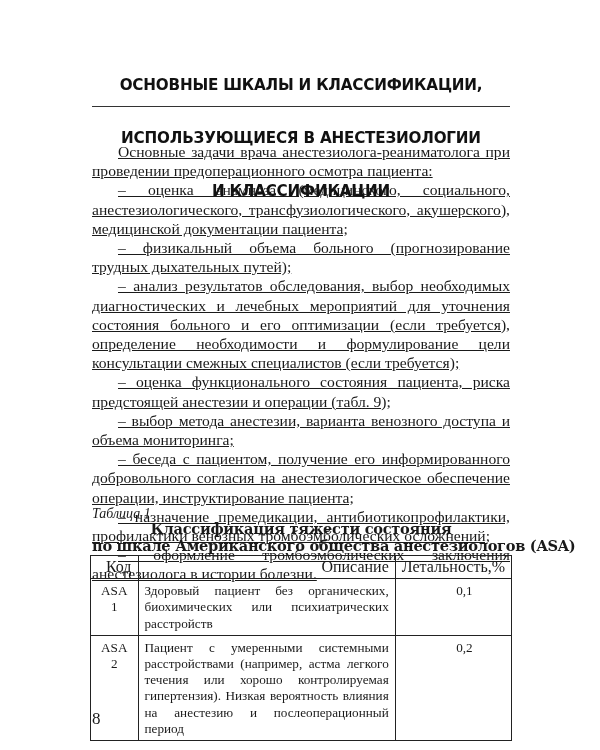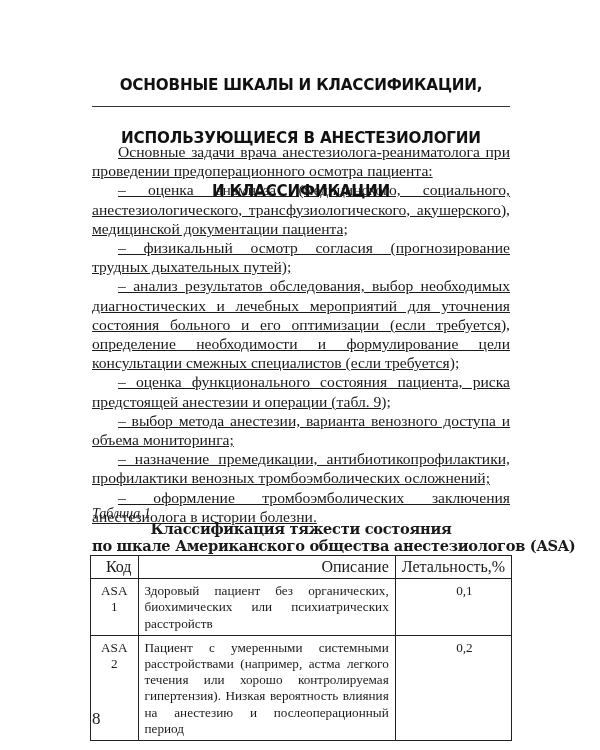--- a/index.html
+++ b/index.html
@@ -55,24 +55,25 @@
   <div>ОСНОВНЫЕ ШКАЛЫ И КЛАССИФИКАЦИИ,</div>
   <div>ИСПОЛЬЗУЮЩИЕСЯ В АНЕСТЕЗИОЛОГИИ</div>
   <div>И КЛАССИФИКАЦИИ</div>
 </div>
 
 <div class="rule"></div>
 
 <div class="body-text">
   <p>Основные задачи врача анестезиолога-реаниматолога при проведении предоперационного осмотра пациента:</p>
   <p>– оценка анамнеза (медицинского, социального, анестезиологического, трансфузиологического, акушерского), медицинской документации пациента;</p>
-  <p>– физикальный осмотр согласия (прогнозирование трудных дыхательных путей);</p>
+  <p>– физикальный объема больного (прогнозирование трудных дыхательных путей);</p>
   <p>– анализ результатов обследования, выбор необходимых диагностических и лечебных мероприятий для уточнения состояния больного и его оптимизации (если требуется), определение необходимости и формулирование цели консультации смежных специалистов (если требуется);</p>
   <p>– оценка функционального состояния пациента, риска предстоящей анестезии и операции (табл. 9);</p>
   <p>– выбор метода анестезии, варианта венозного доступа и объема мониторинга;</p>
+  <p>– беседа с пациентом, получение его информированного добровольного согласия на анестезиологическое обеспечение операции, инструктирование пациента;</p>
   <p>– назначение премедикации, антибиотикопрофилактики, профилактики венозных тромбоэмболических осложнений;</p>
   <p>– оформление тромбоэмболических заключения анестезиолога в истории болезни.</p>
 </div>
 
 <div class="table-caption">Таблица 1</div>
 
 <div class="table-title">
   <div>Классификация тяжести состояния</div>
   <div>по шкале Американского общества анестезиологов (ASA)</div>
 </div>

